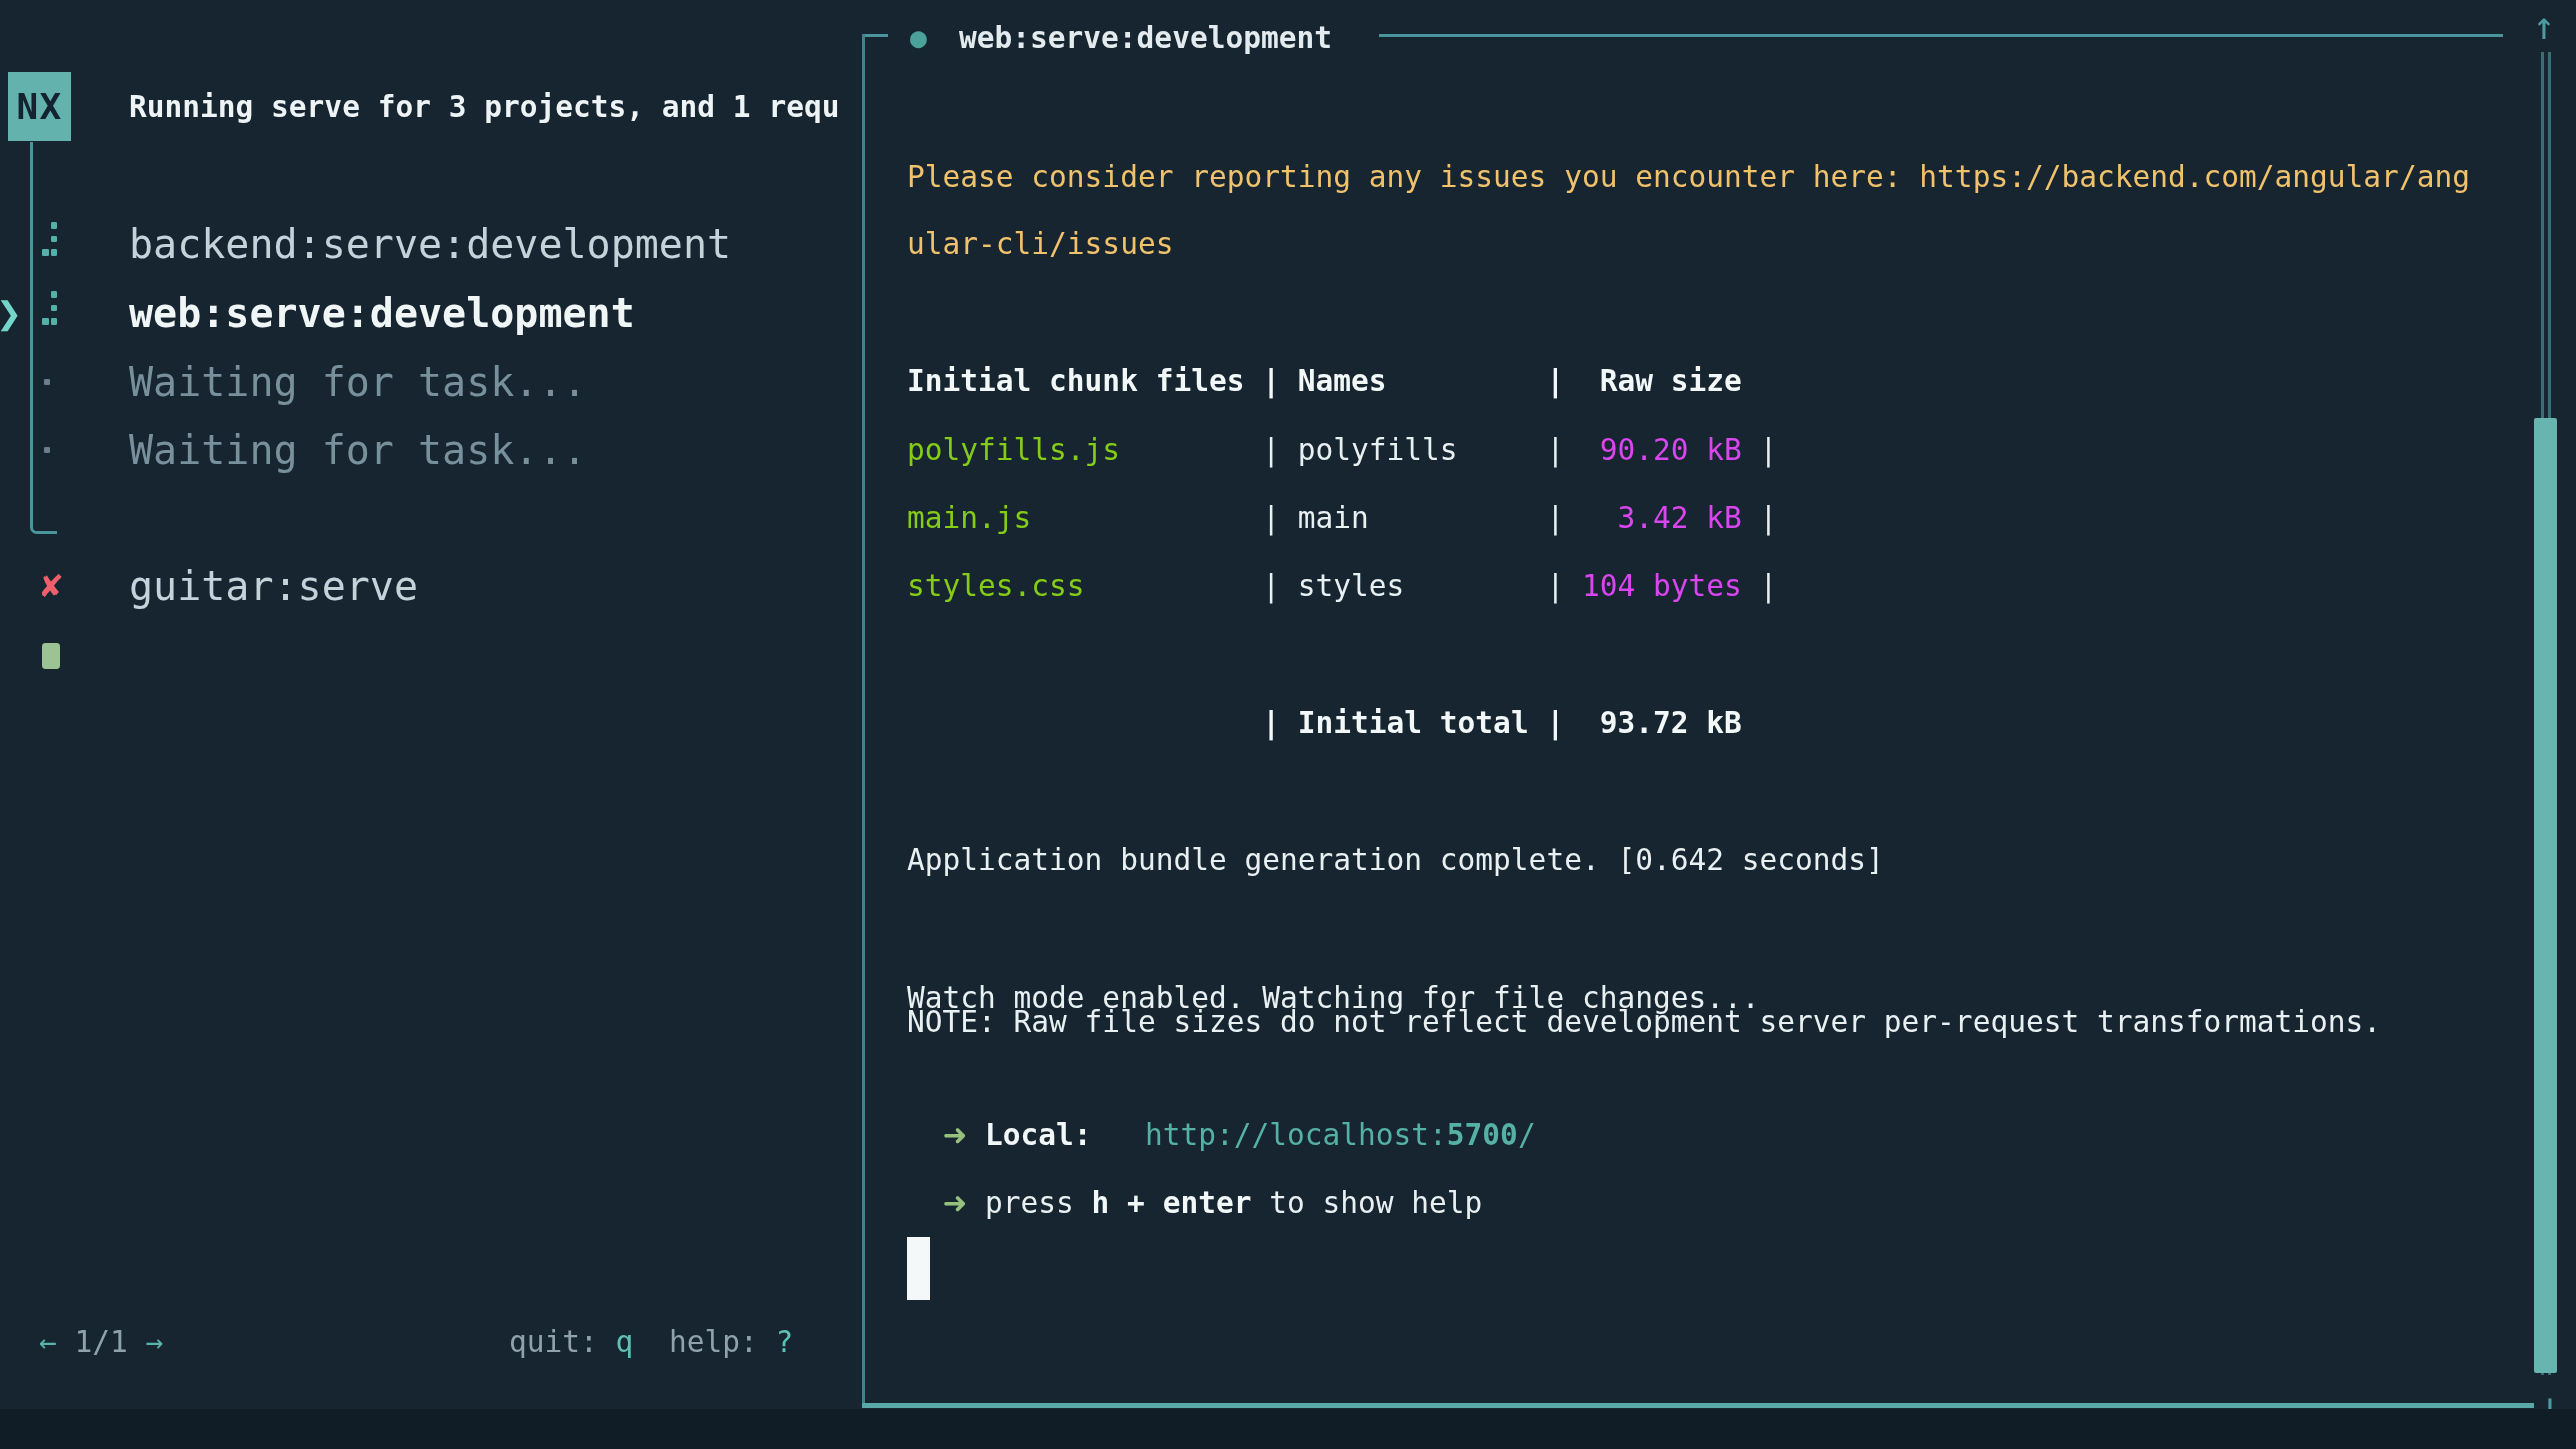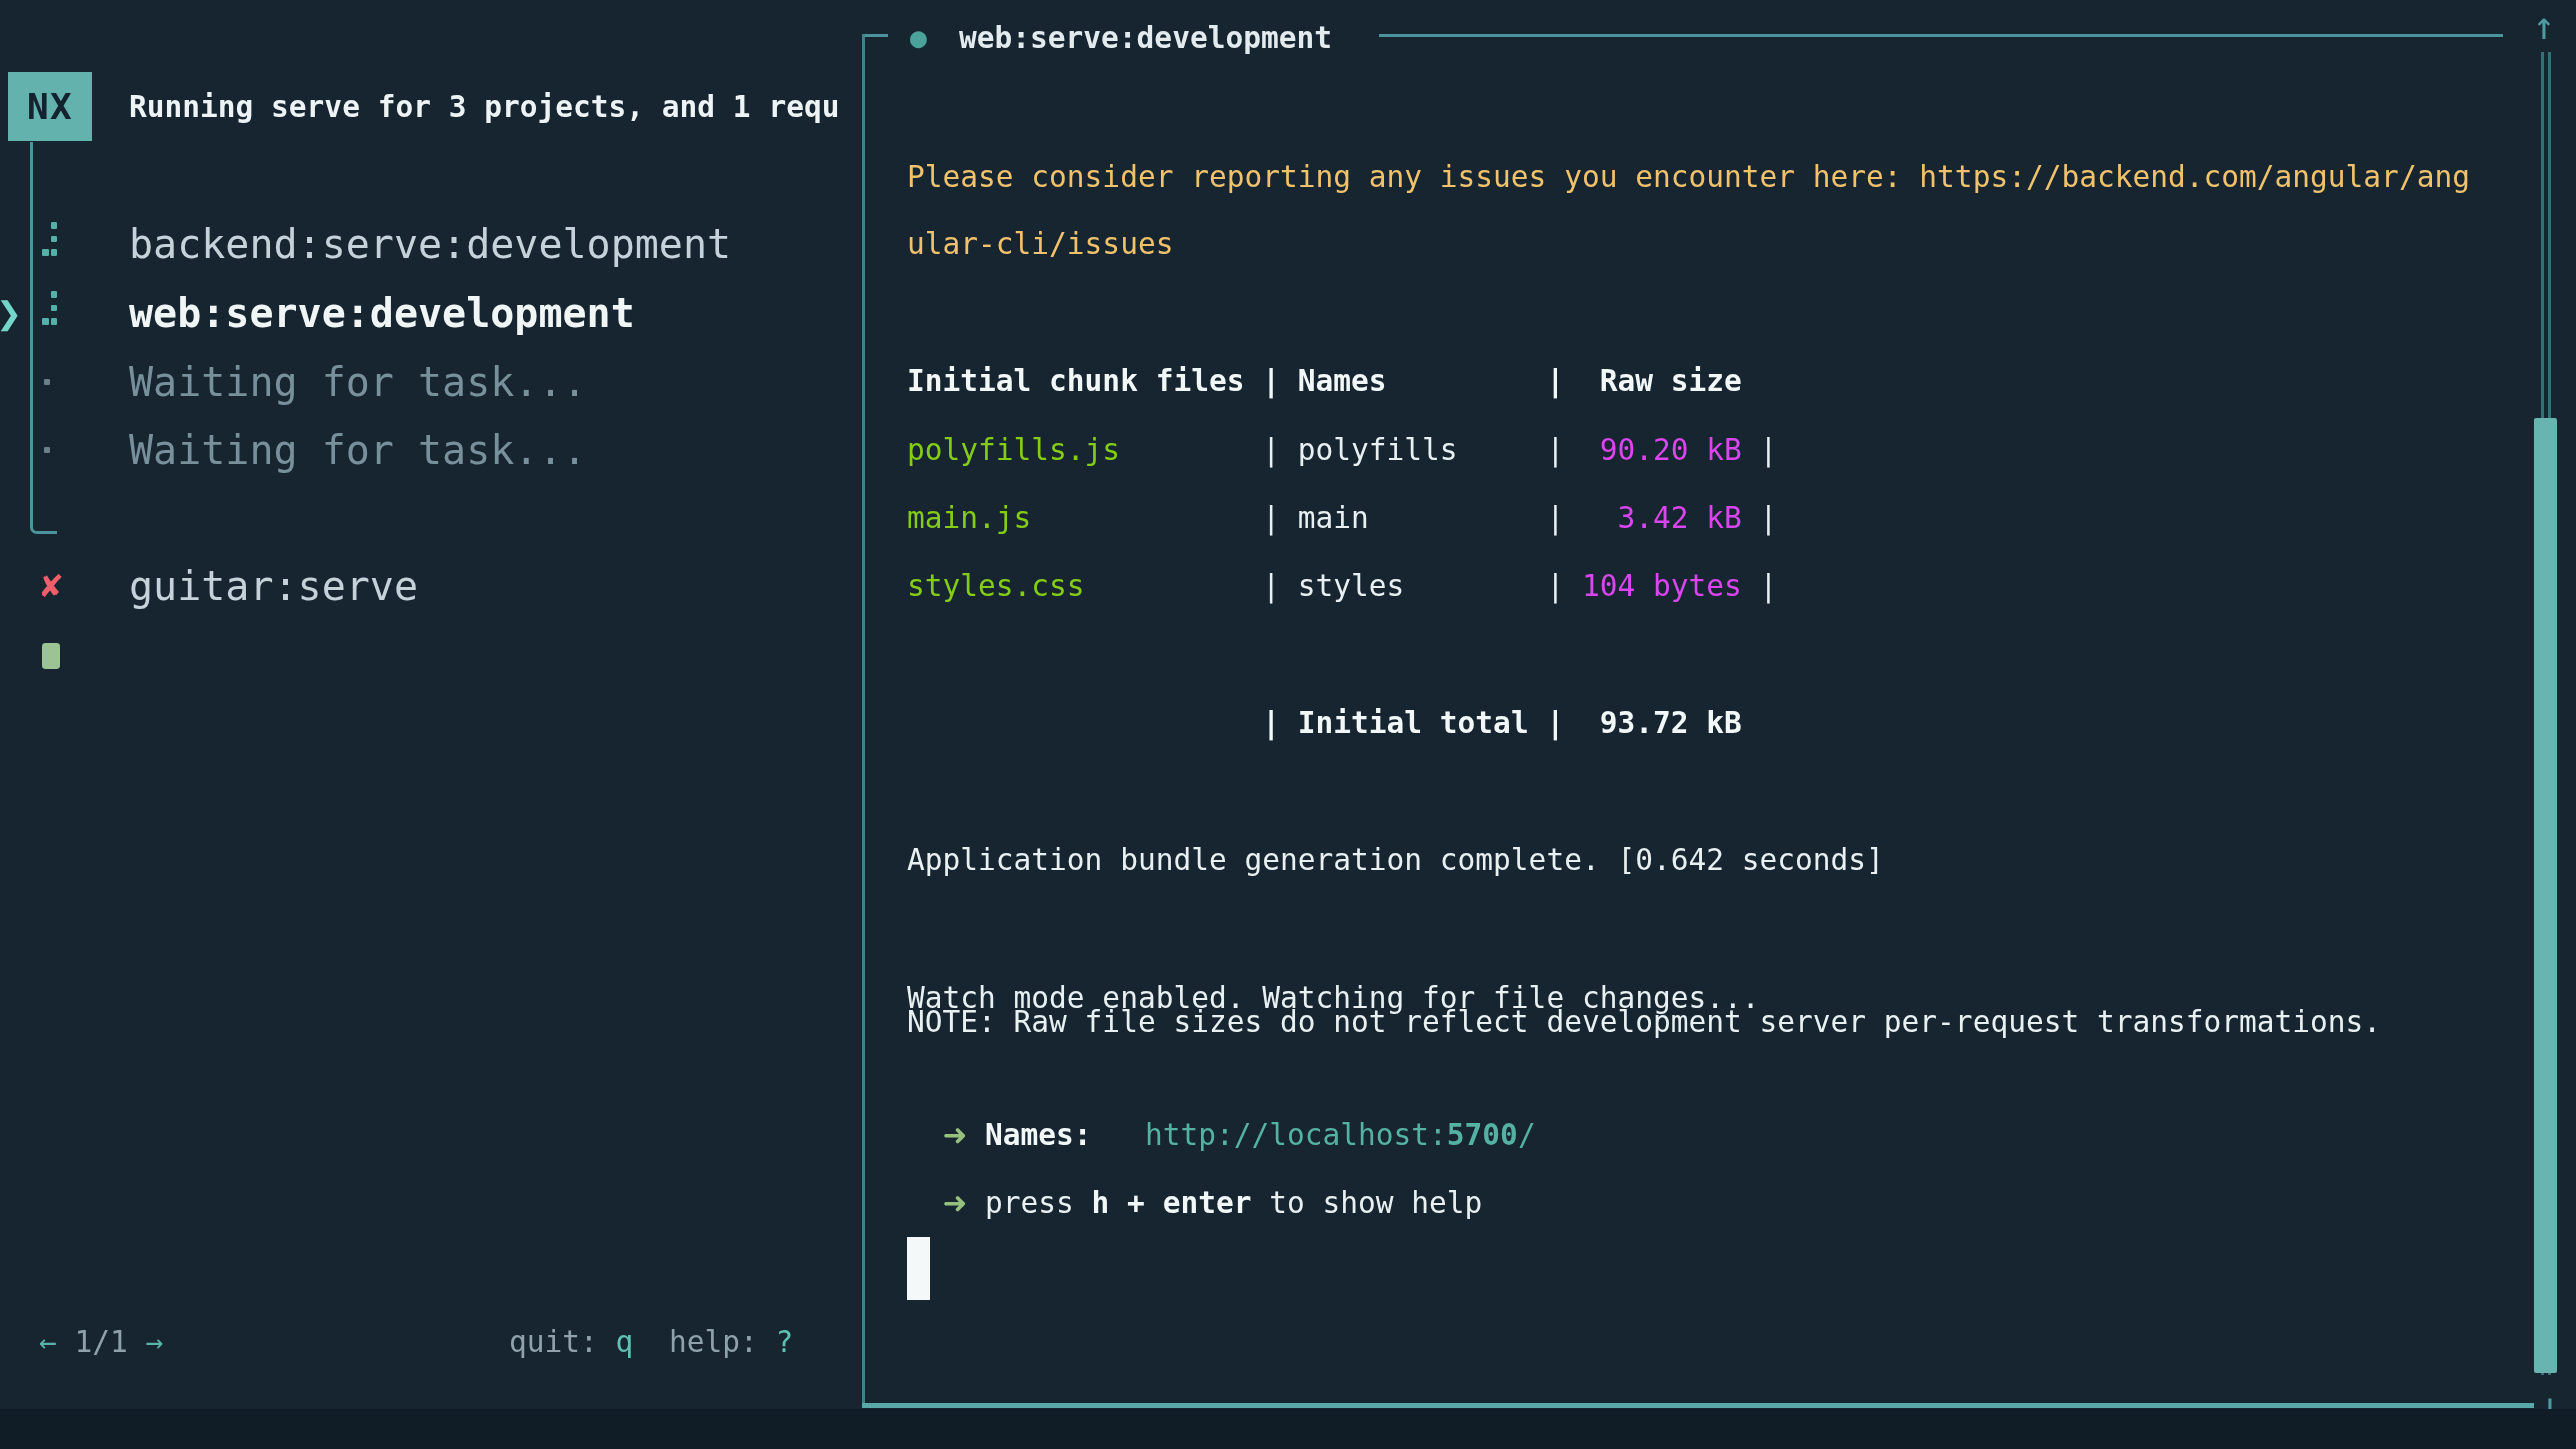--- a/index.html
+++ b/index.html
@@ -14,21 +14,21 @@
   .line {
     position:absolute;
     height:62px; line-height:62px;
     font-size:29.5px;
     white-space:pre;
   }
   .b { font-weight:bold; }
 
   
   .nx-badge {
-    position:absolute; left:8px; top:72px; width:84px; height:69px;
+    position:absolute; left:8px; top:72px; width:63px; height:69px;
     background:#63b2ad; color:#132330;
     font-size:36px; font-weight:bold;
     display:flex; align-items:center; justify-content:center;
     letter-spacing:1.3px;
   }
   .app-title { left:129px; top:76px; font-weight:bold; color:#eef4f6; width:728px; overflow:hidden; }
 
   .tree-connector {
     position:absolute; left:29.5px; top:142px; width:27px; height:392px;
     border-left:3.4px solid #4b949b; border-bottom:3.4px solid #4b949b;
@@ -166,21 +166,21 @@
         <div class="line" style="left: 907px; top: 419px;"><span class="sage">polyfills.js       </span><span class="white"> | </span><span class="white">polyfills    </span><span class="white"> | </span><span class="teal"> 90.20 kB</span><span class="white"> | </span></div>
         <div class="line" style="left: 907px; top: 487px;"><span class="sage">main.js            </span><span class="white"> | </span><span class="white">main         </span><span class="white"> | </span><span class="teal">  3.42 kB</span><span class="white"> | </span></div>
         <div class="line" style="left: 907px; top: 555px;"><span class="sage">styles.css         </span><span class="white"> | </span><span class="white">styles       </span><span class="white"> | </span><span class="teal">104 bytes</span><span class="white"> | </span></div>
         <div class="line" style="left: 907px; top: 692px;"><span class="bold-w">                   </span><span class="bold-w"> | </span><span class="bold-w">Initial total</span><span class="bold-w"> | </span><span class="bold-w"> 93.72 kB</span></div>
       </div>
 
     <div class="line white" style="left:907px; top:829px;">Application bundle generation complete. [0.642 seconds]</div>
     <div class="line white" style="left:907px; top:967px;">Watch mode enabled. Watching for file changes...</div>
     <div class="line white" style="left:907px; top:991px;">NOTE: Raw file sizes do not reflect development server per-request transformations.</div>
 
-    <div class="line" style="left:907px; top:1104px;"><span>  </span><span class="arrow-g">➜</span><span> </span><span class="bold-w">Names:</span><span>   </span><span class="url"><span>http://localhost:</span><span class="b">5700</span><span>/</span></span></div>
+    <div class="line" style="left:907px; top:1104px;"><span>  </span><span class="arrow-g">➜</span><span> </span><span class="bold-w">Local:</span><span>   </span><span class="url"><span>http://localhost:</span><span class="b">5700</span><span>/</span></span></div>
 
     <div class="line white" style="left:907px; top:1172px;"><span>  </span><span class="arrow-g">➜</span><span> </span><span>press </span><span class="bold-w">h + enter</span><span> to show help</span></div>
 
     <div class="cursor-block"></div>
   </div>
 
   <div>
     <div class="scroll-up">↑</div>
     <div class="scroll-track-a"></div>
     <div class="scroll-track-b"></div>

